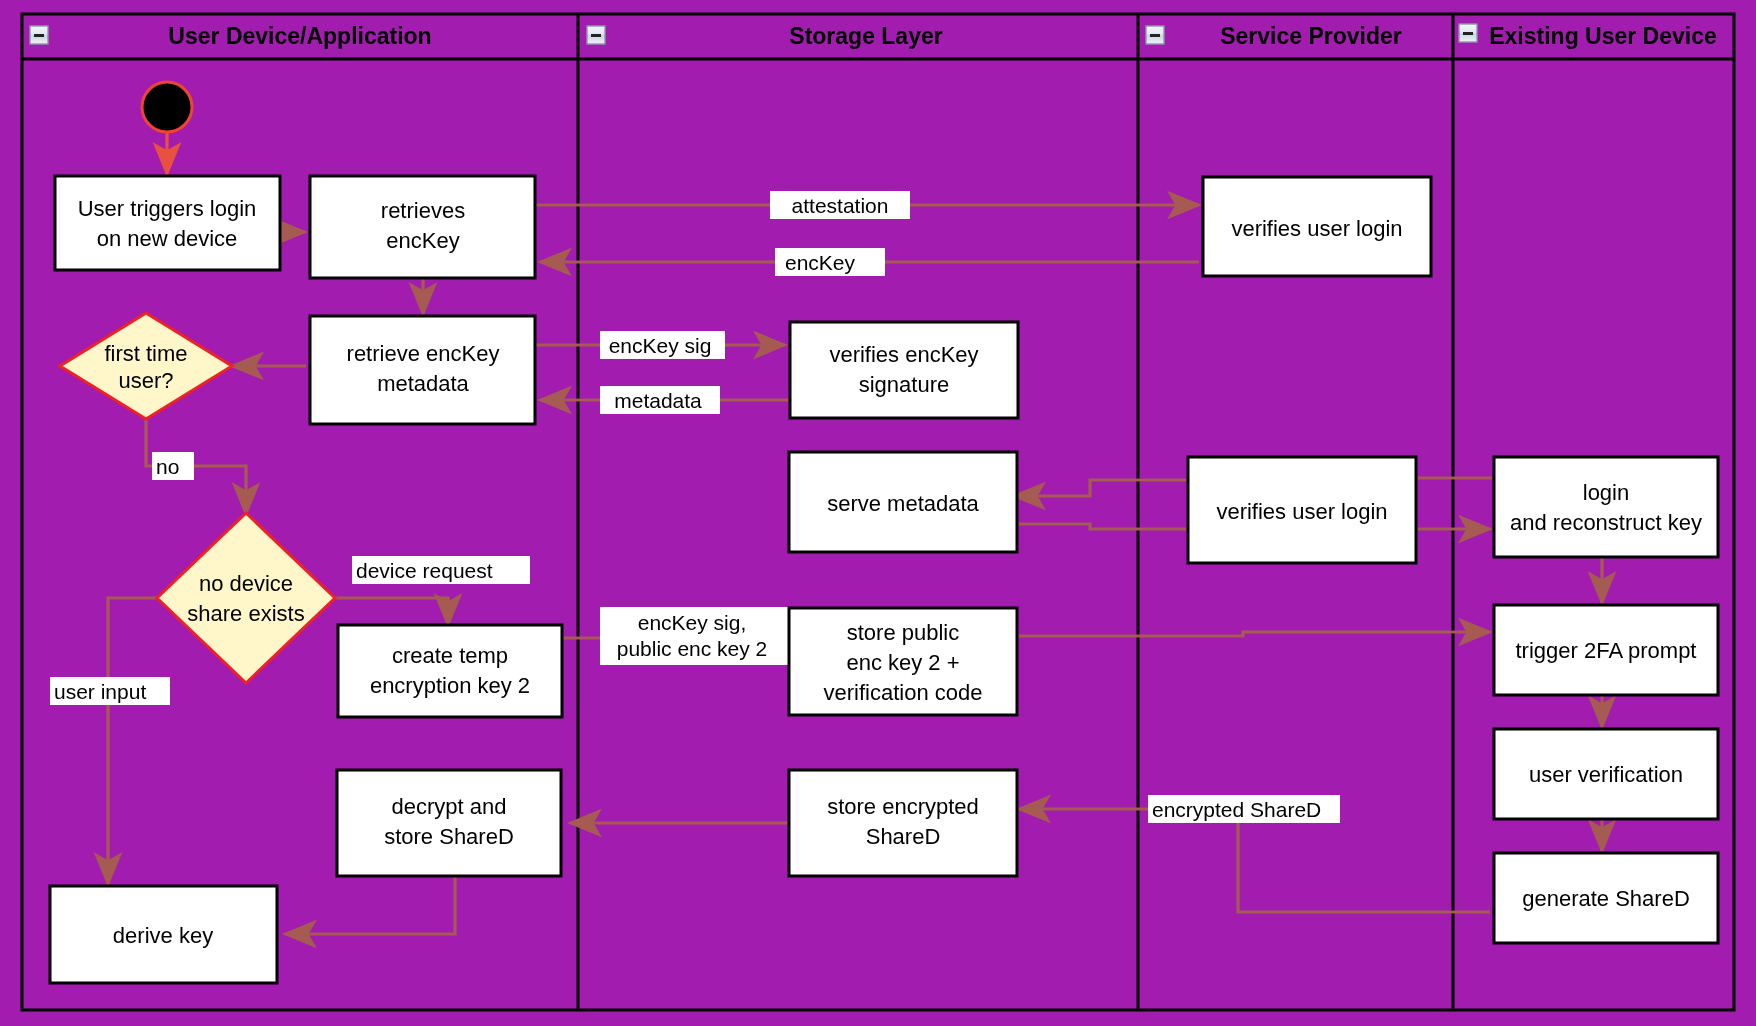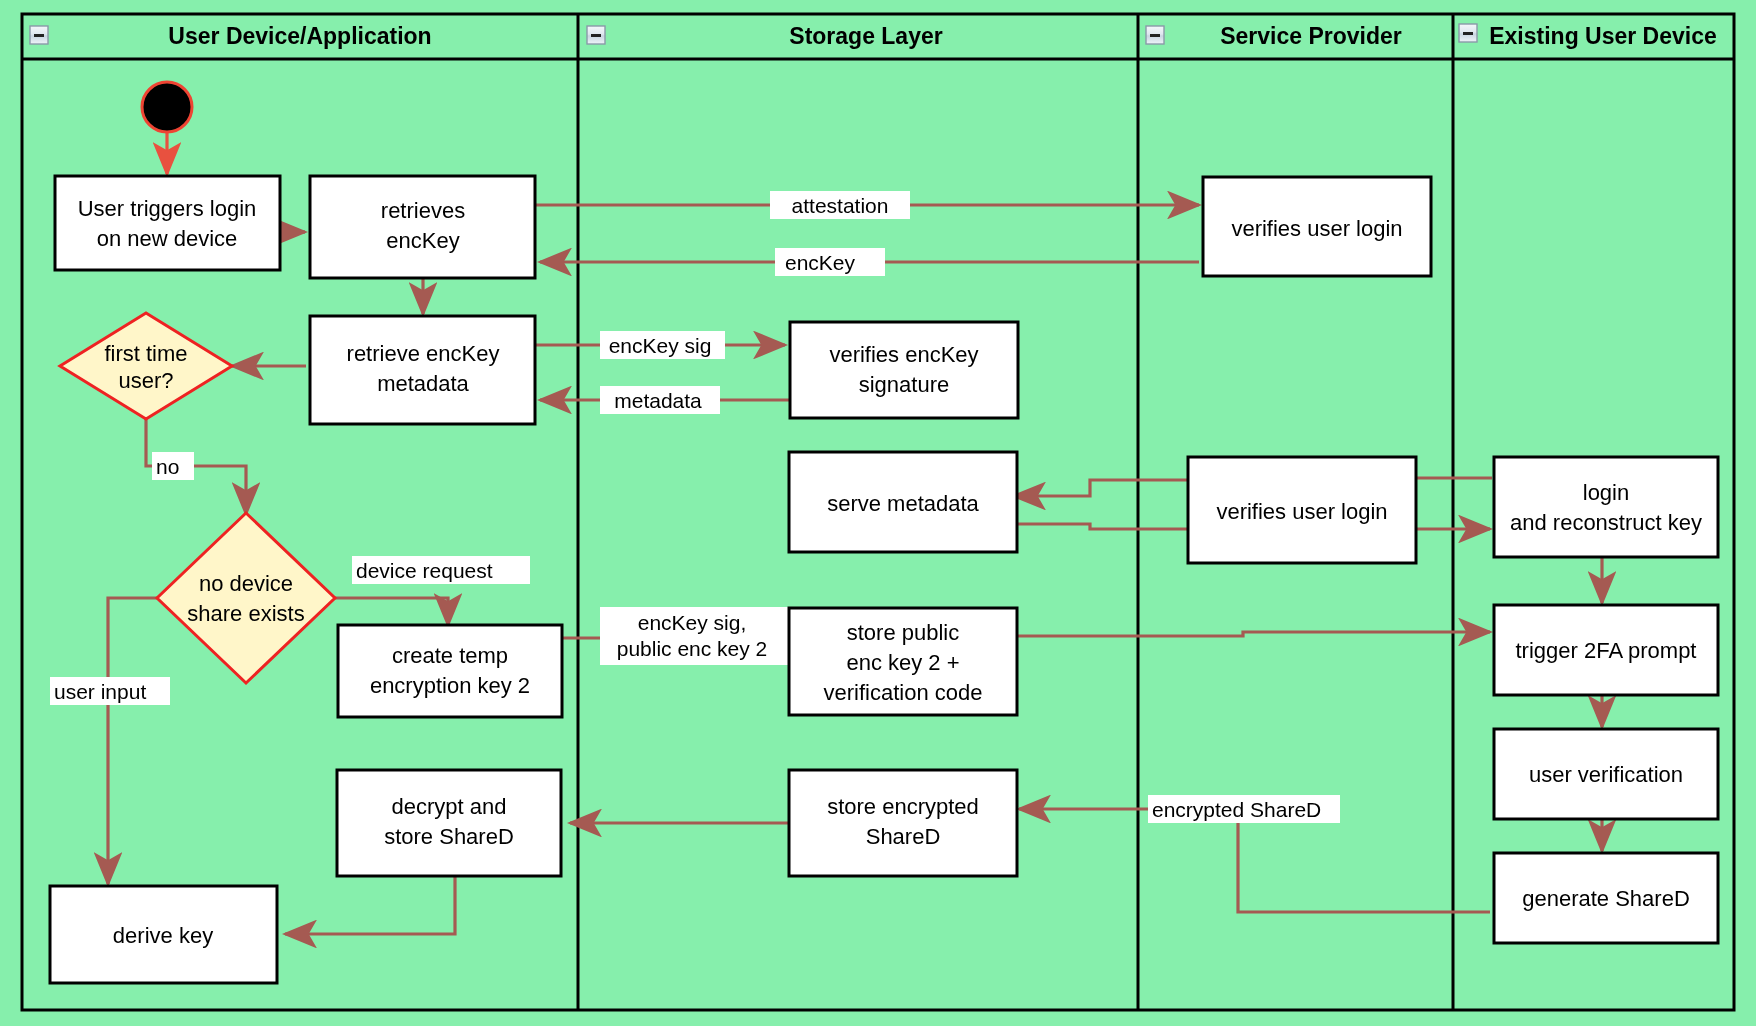--- a/index.html
+++ b/index.html
@@ -7,21 +7,21 @@
     padding: 0;
     background: #ffffff;
   }
   body {
     font-family: "Liberation Sans", sans-serif;
   }
   #canvas {
     position: relative;
     width: 1756px;
     height: 1026px;
-    background: #86efac;
+    background: #a21caf;
     overflow: hidden;
   }
   svg.diagram {
     position: absolute;
     top: 0;
     left: 0;
     width: 1756px;
     height: 1026px;
   }
   .lane-title {

